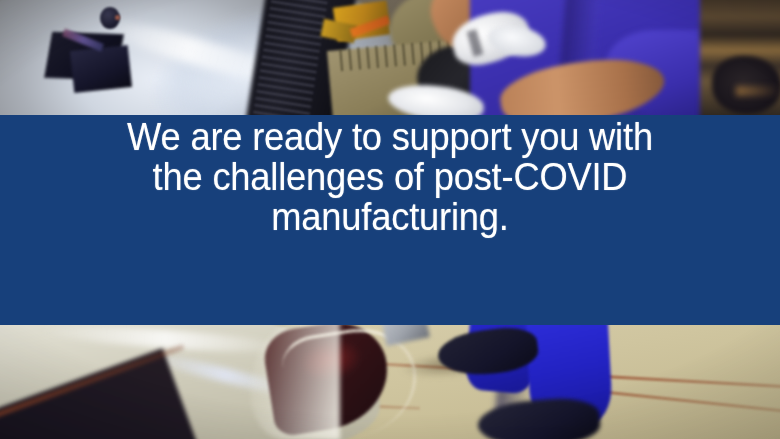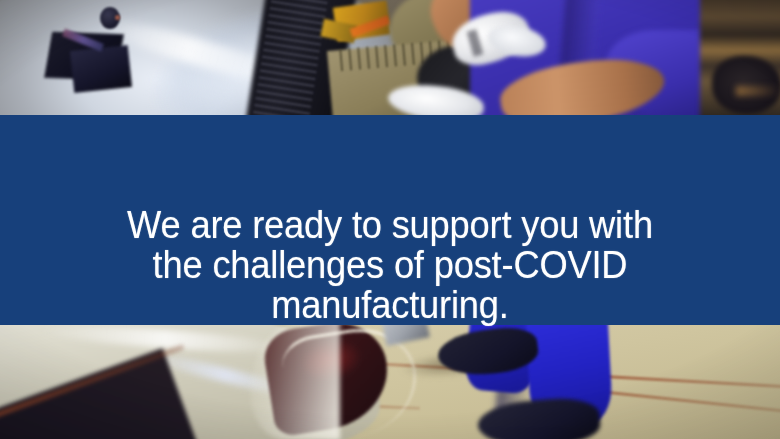--- a/index.html
+++ b/index.html
@@ -377,21 +377,21 @@
   }
 
   
   .banner {
     position: absolute;
     left: 0;
     top: 115px;
     width: 780px;
     height: 210px;
     display: flex;
-    align-items: flex-end;
+    align-items: flex-start;
     justify-content: center;
   }
   .banner-text {
     width: 100%;
     text-align: center;
     color: #ffffff;
     font-size: 38px;
     line-height: 40px;
     font-weight: 400;
     letter-spacing: -0.2px;

